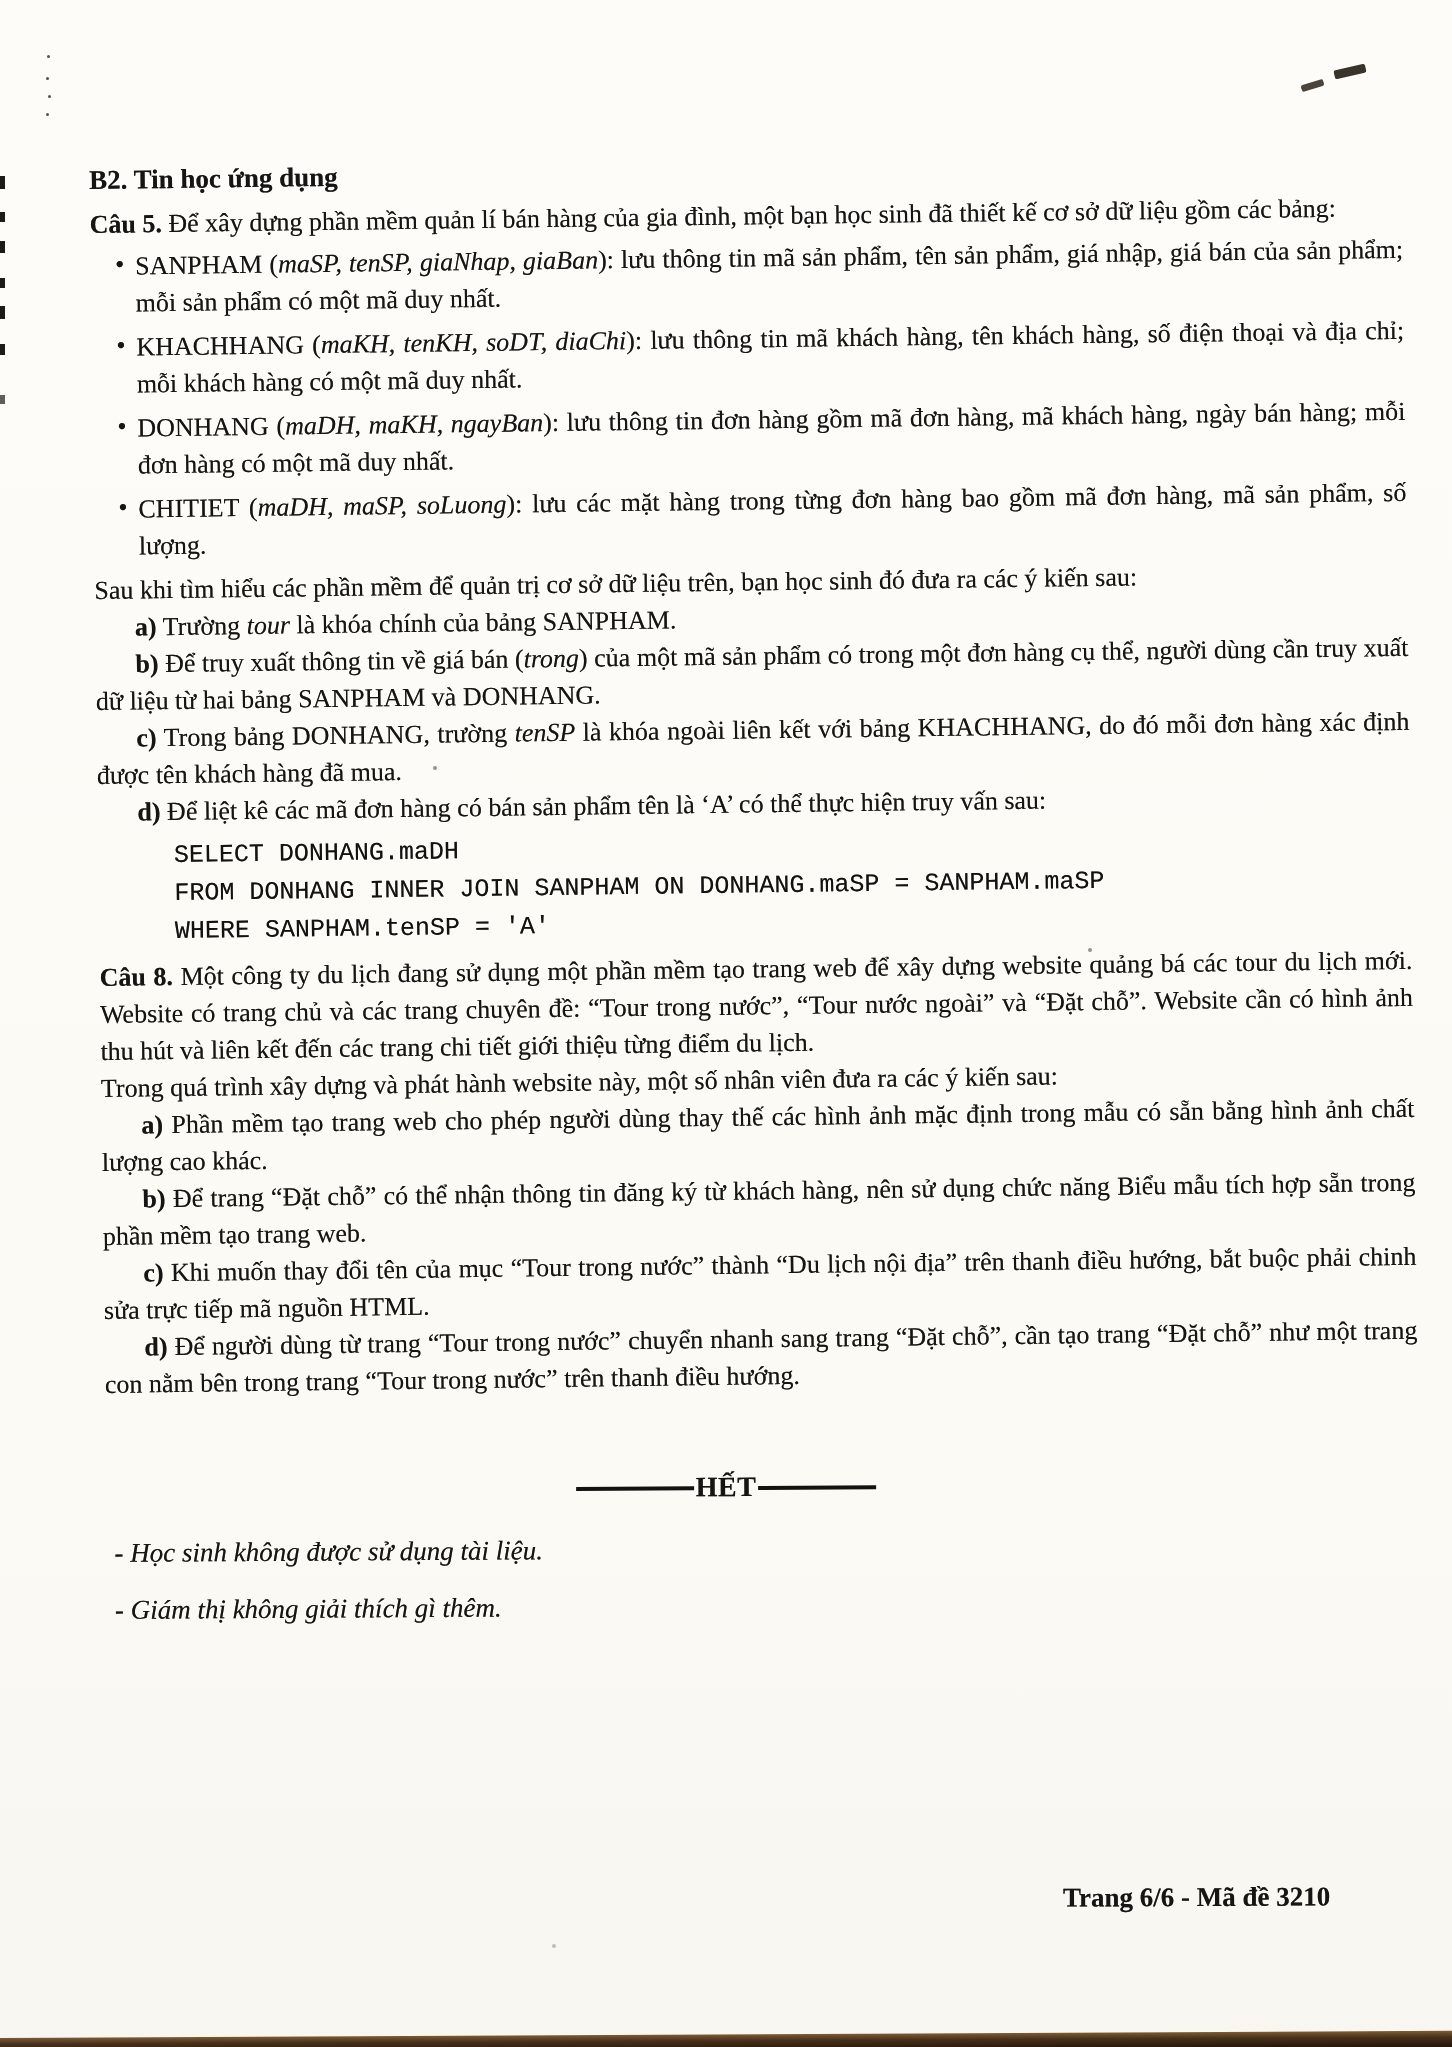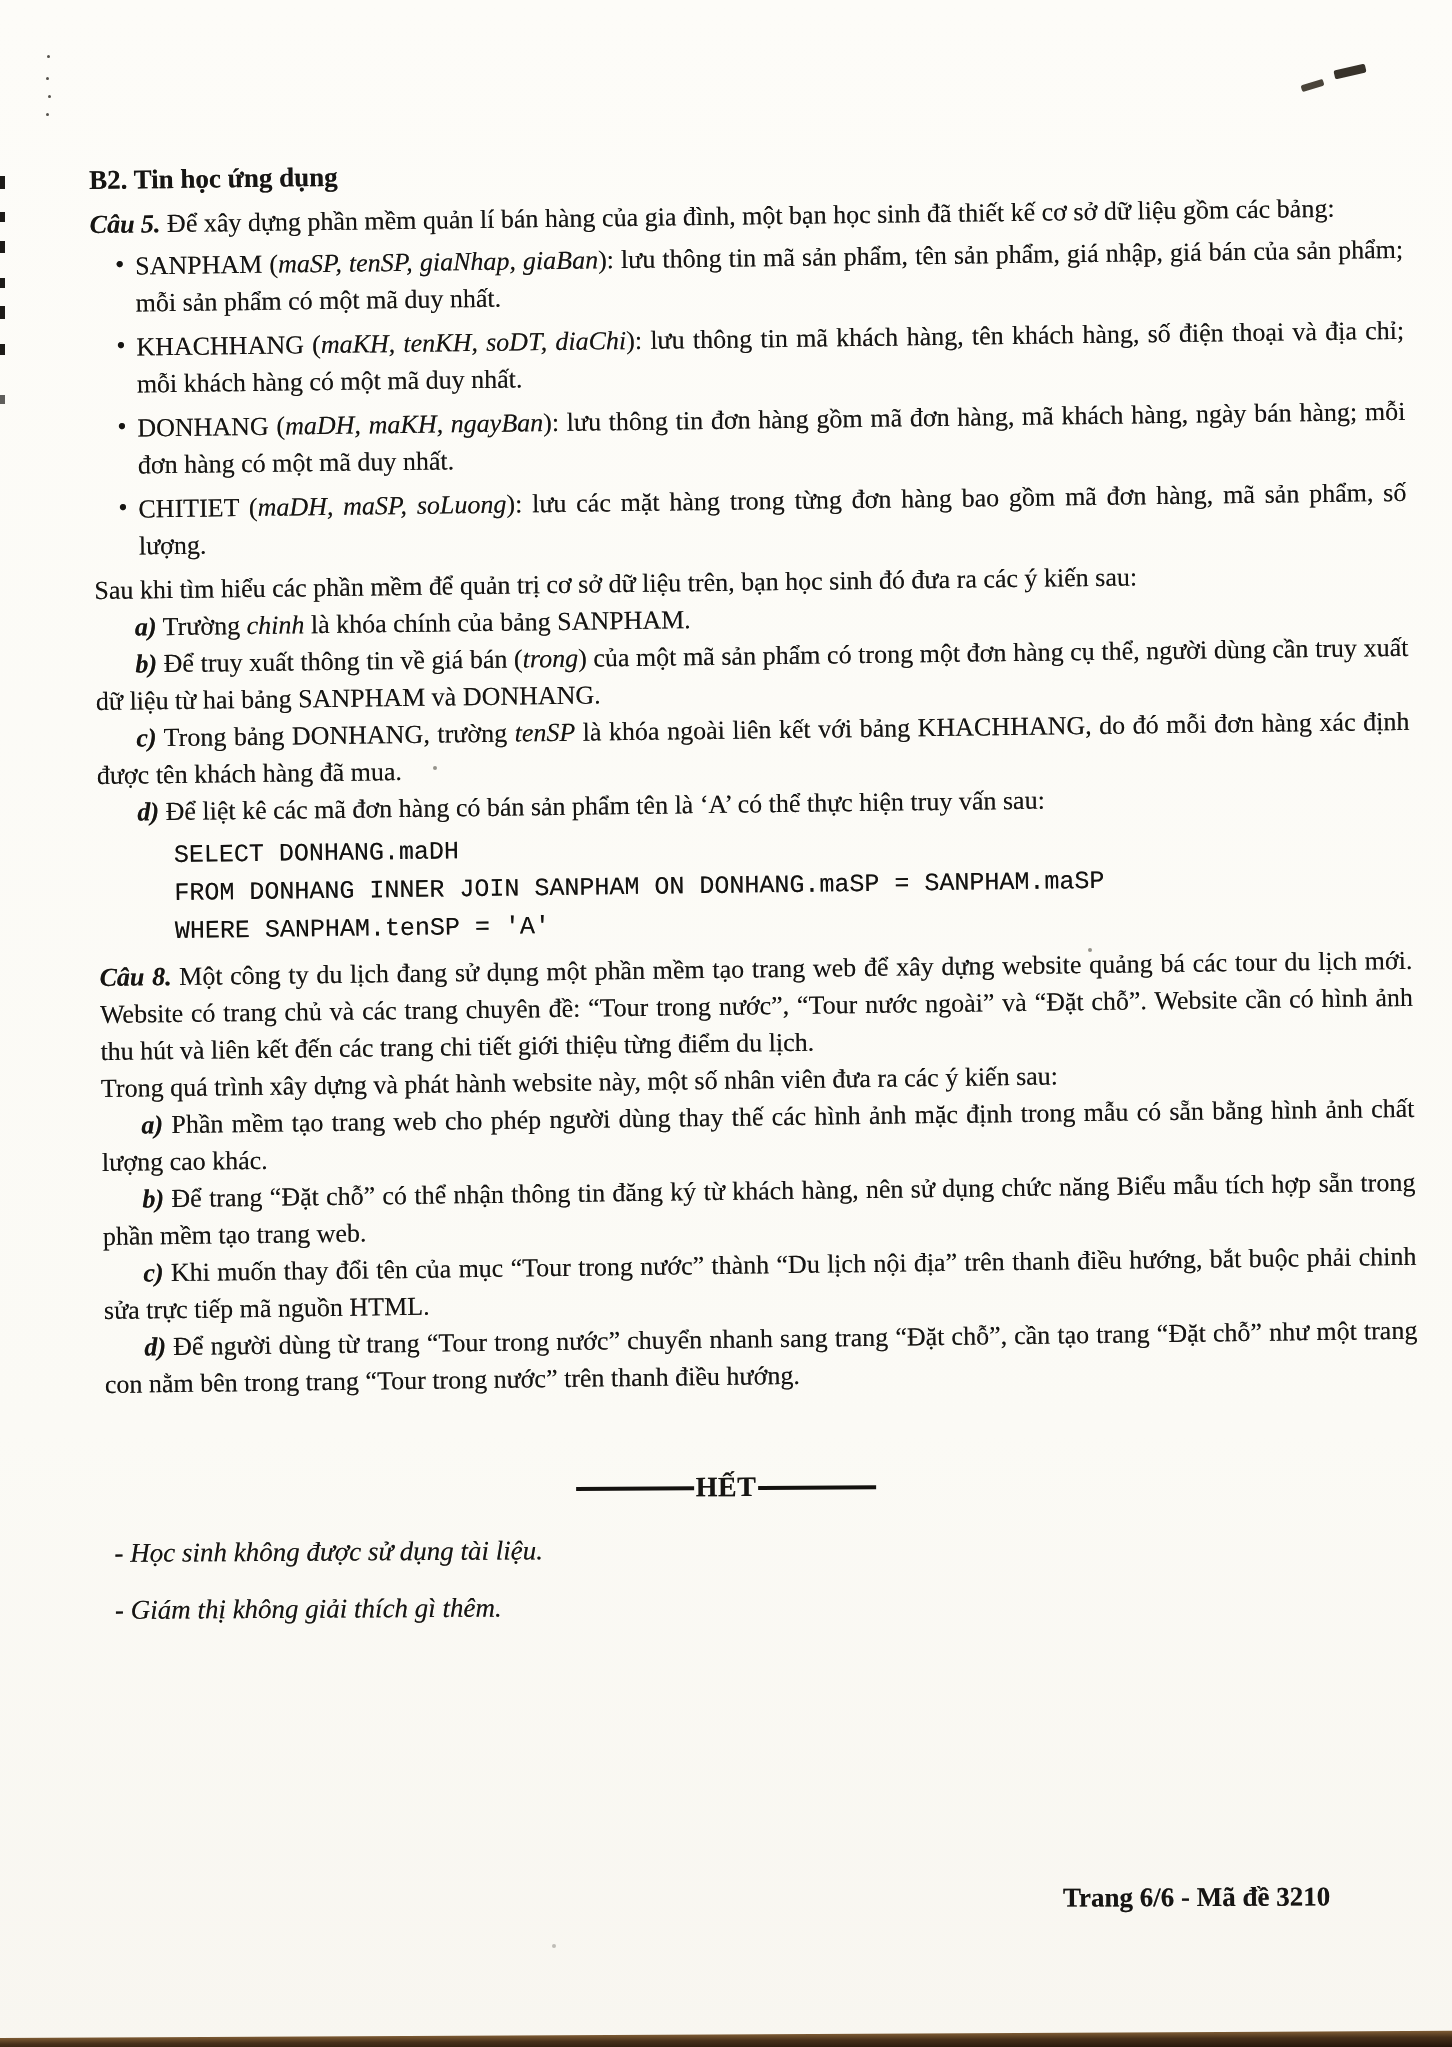--- a/index.html
+++ b/index.html
@@ -11,21 +11,21 @@
   }
   .sheet{position:absolute;inset:0;}
   
   .content{
     position:absolute;left:97px;top:162px;width:1313px;
     font-size:26px;line-height:37px;
     transform:rotate(-0.75deg);transform-origin:0 50%;
     text-shadow:0 0 .45px rgba(20,18,14,.6);
   }
   .content p{margin:0;text-align:justify;}
-  .b{font-weight:bold;font-style:italic;}
+  .b{font-weight:bold;}
   .i{font-style:italic;}
   h1.sec{
     font-size:27px;margin:0 0 7px 0;font-weight:bold;line-height:37px;
   }
   .para{margin-bottom:2px;}
   .bullets{margin-top:5px;}
   .bullet{position:relative;padding-left:45px;margin-bottom:7px;text-align:justify;}
   .bullet .dot{
     position:absolute;left:25px;top:-2px;font-size:26px;
   }
@@ -114,21 +114,21 @@
       <div class="bullet">
         <span class="dot">•</span><span>DONHANG (</span><span class="i">maDH, maKH, ngayBan</span><span>): lưu thông tin đơn hàng gồm mã đơn hàng, mã khách hàng, ngày bán hàng; mỗi đơn hàng có một mã duy nhất.</span>
       </div>
       <div class="bullet">
         <span class="dot">•</span><span>CHITIET (</span><span class="i">maDH, maSP, soLuong</span><span>): lưu các mặt hàng trong từng đơn hàng bao gồm mã đơn hàng, mã sản phẩm, số lượng.</span>
       </div>
     </div>
 
     <p class="lead">Sau khi tìm hiểu các phần mềm để quản trị cơ sở dữ liệu trên, bạn học sinh đó đưa ra các ý kiến sau:</p>
 
-    <p class="stmt"><span class="b">a)</span><span> Trường </span><span class="i">chinh</span><span> là khóa chính của bảng SANPHAM.</span></p>
+    <p class="stmt"><span class="b">a)</span><span> Trường </span><span class="i">tour</span><span> là khóa chính của bảng SANPHAM.</span></p>
 
     <p class="stmt"><span class="b">b)</span><span> Để truy xuất thông tin về giá bán (</span><span class="i">trong</span><span>) của một mã sản phẩm có trong một đơn hàng cụ thể, người dùng cần truy xuất dữ liệu từ hai bảng SANPHAM và DONHANG.</span></p>
 
     <p class="stmt"><span class="b">c)</span><span> Trong bảng DONHANG, trường </span><span class="i">tenSP</span><span> là khóa ngoài liên kết với bảng KHACHHANG, do đó mỗi đơn hàng xác định được tên khách hàng đã mua.</span></p>
 
     <p class="stmt"><span class="b">d)</span><span> Để liệt kê các mã đơn hàng có bán sản phẩm tên là ‘A’ có thể thực hiện truy vấn sau:</span></p>
 
     <div class="sql">
       <div>SELECT DONHANG.maDH</div>
       <div>FROM DONHANG INNER JOIN SANPHAM ON DONHANG.maSP = SANPHAM.maSP</div>

